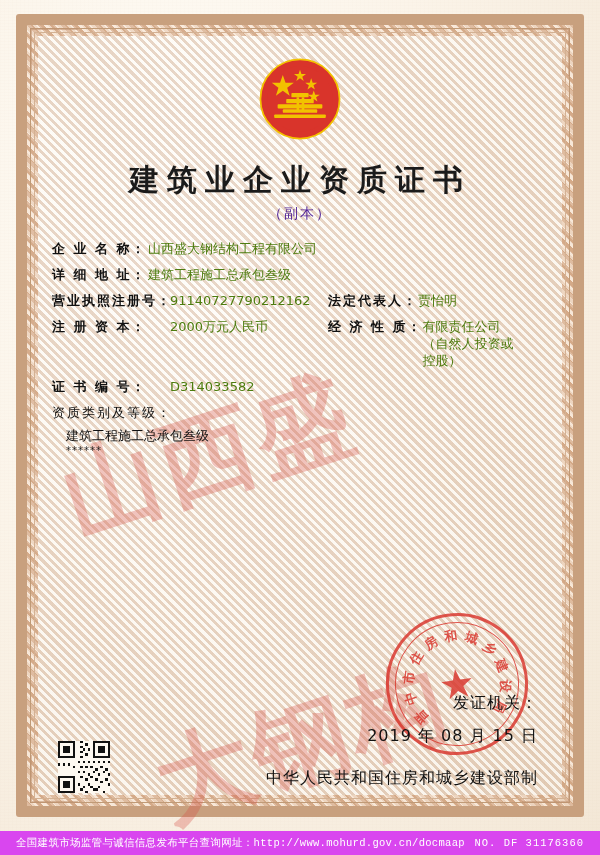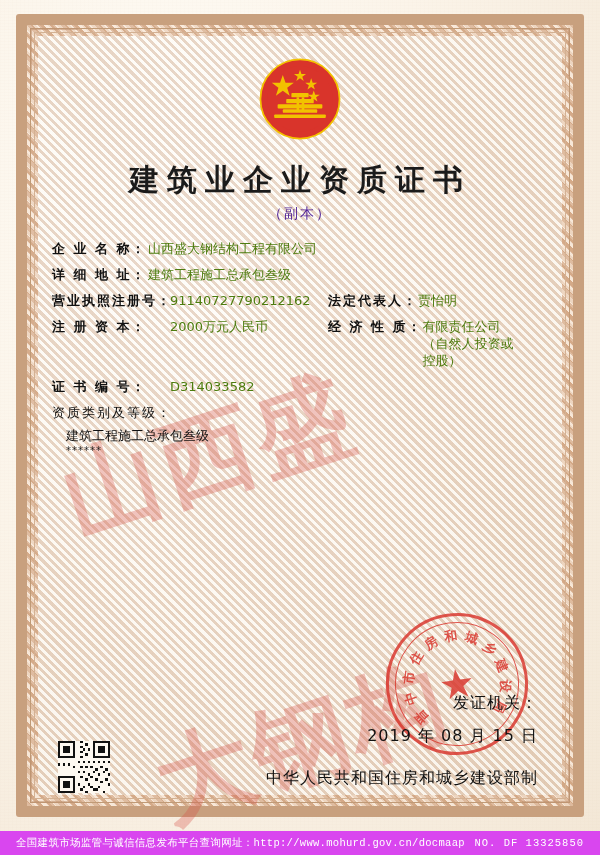--- a/index.html
+++ b/index.html
@@ -448,15 +448,15 @@
       <rect x="20" y="17" width="1" height="1"></rect>
       <rect x="9" y="19" width="1" height="1"></rect>
         <rect x="11" y="20" width="1" height="1"></rect>
       <rect x="13" y="18" width="1" height="1"></rect>
         <rect x="15" y="19" width="1" height="1"></rect>
     </g>
   </svg>
 
   <div class="bottombar">
     <div class="left">全国建筑市场监管与诚信信息发布平台查询网址：http://www.mohurd.gov.cn/docmaap</div>
-    <div class="right">NO. DF 13325850</div>
+    <div class="right">NO. DF 31176360</div>
   </div>
 </div>
 
 </body></html>

